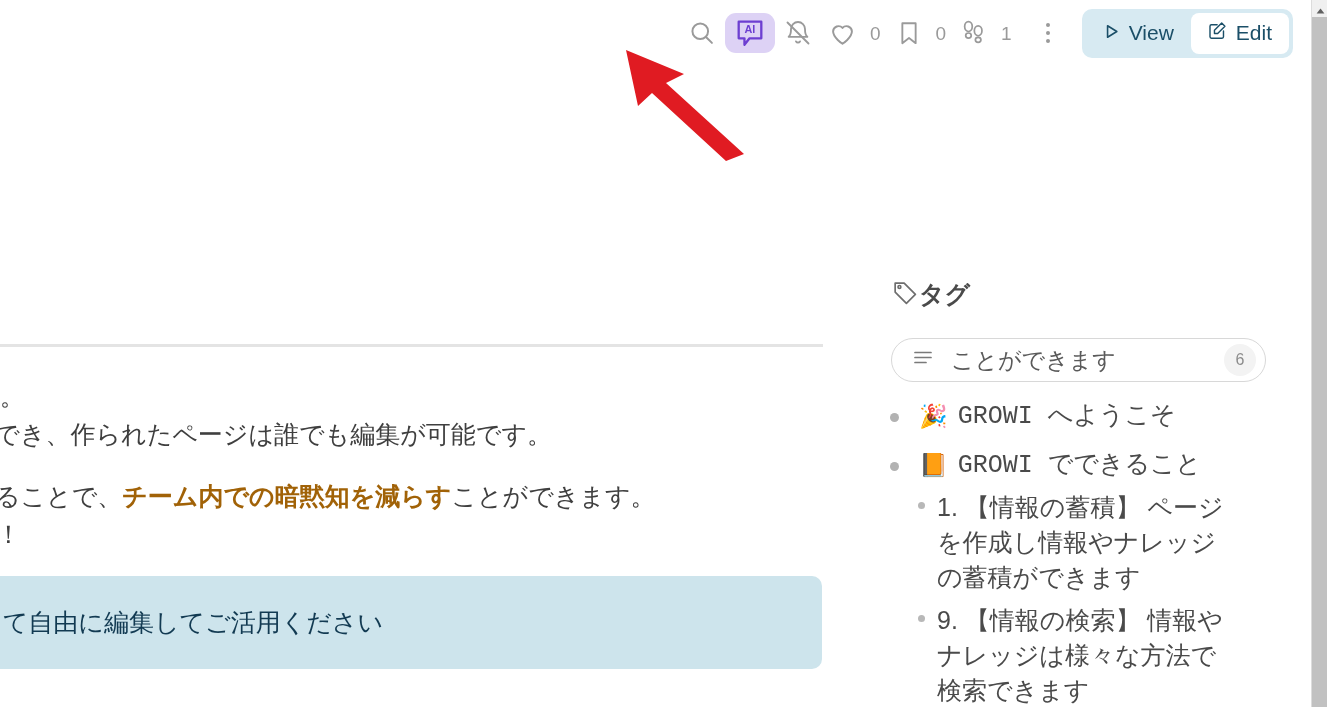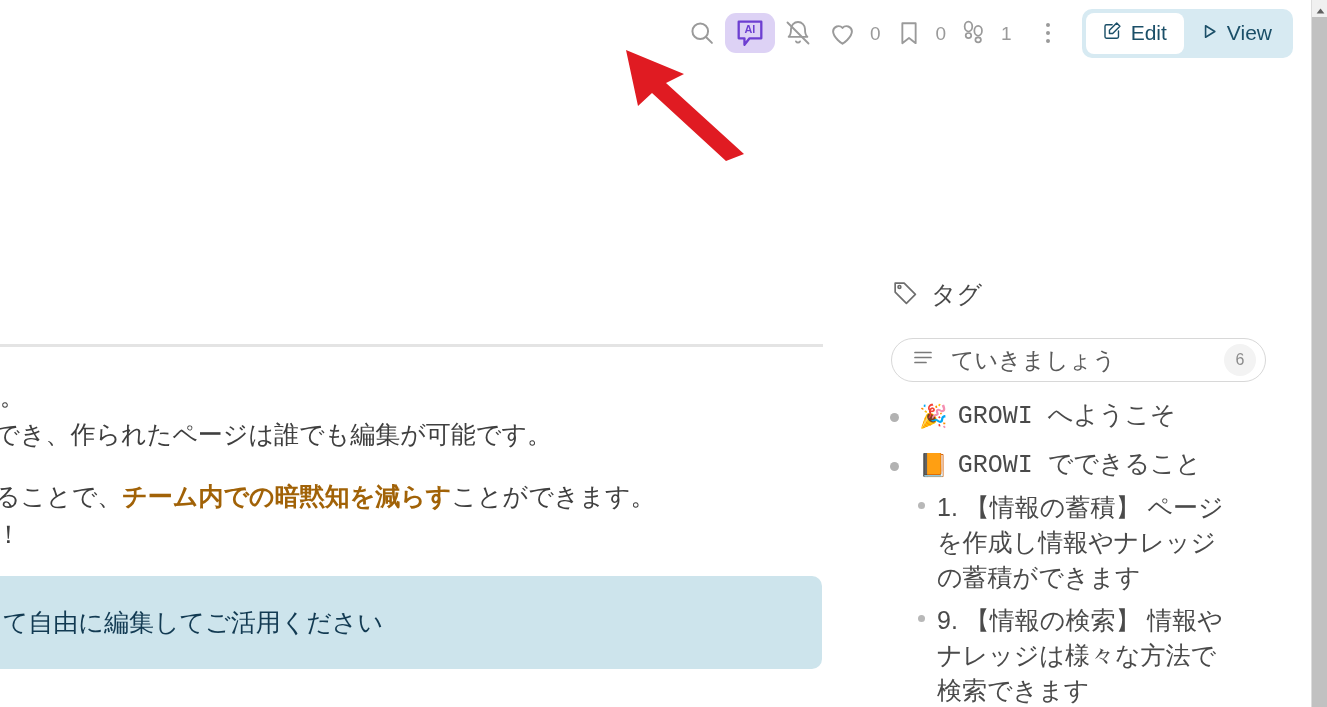--- a/index.html
+++ b/index.html
@@ -175,23 +175,23 @@
     top: 66px;
     width: 441px;
     height: 641px;
     overflow: hidden;
     background: #ffffff;
   }
 
   .tag-header {
     display: flex;
     align-items: center;
-    gap: 12px;
     margin-top: 212px;
     margin-left: 22px;
+    font-weight: bold;
   }
   .tag-header-label {
     font-size: 25px;
     color: #4a4a4a;
     font-family: "Liberation Sans", sans-serif;
   }
 
   .pill {
     margin: 27px 0 0 21px;
     width: 375px;
@@ -378,37 +378,37 @@
       <span class="count-num">1</span>
     </div>
 
     <div class="kebab">
       <i></i>
       <i></i>
       <i></i>
     </div>
 
     <div class="viewedit">
+      <div class="seg">
+        <span>
+          <svg width="17" height="17" viewBox="0 0 16 16" fill="none" stroke="#1b4f68" stroke-width="1.5" stroke-linejoin="round">
+            <path d="M4.3 2.6 13 8l-8.7 5.4z"></path>
+          </svg>
+        </span>
+        <span>View</span>
+      </div>
       <div class="seg active">
         <span>
           <svg width="19" height="19" viewBox="0 0 20 20" fill="none" stroke="#1b4f68" stroke-width="1.5" stroke-linecap="round" stroke-linejoin="round">
             <path d="M16.3 10.6v6.1a1.5 1.5 0 0 1-1.5 1.5H3.6a1.5 1.5 0 0 1-1.5-1.5V5.5A1.5 1.5 0 0 1 3.6 4h6"></path>
             <path d="M14.4 2.2l3.4 3.4-7.6 7.6H6.8V9.8z"></path>
           </svg>
         </span>
         <span>Edit</span>
       </div>
-      <div class="seg">
-        <span>
-          <svg width="17" height="17" viewBox="0 0 16 16" fill="none" stroke="#1b4f68" stroke-width="1.5" stroke-linejoin="round">
-            <path d="M4.3 2.6 13 8l-8.7 5.4z"></path>
-          </svg>
-        </span>
-        <span>View</span>
-      </div>
     </div>
   </div>
 
   <div class="content">
 
     <div class="divider"></div>
 
     <div class="body-text">
       <div class="body-line ln1">ッジベースツールです。</div>
       <div class="body-line ln2">ッジ情報を簡単に共有でき、作られたページは誰でも編集が可能です。</div>
@@ -436,21 +436,21 @@
     </div>
 
     <div class="pill">
       <span>
         <svg width="24" height="24" viewBox="0 0 24 24" fill="none" stroke="#7a7a7a" stroke-width="1.7" stroke-linecap="round">
           <line x1="4" y1="6.5" x2="20" y2="6.5"></line>
           <line x1="4" y1="11.5" x2="20" y2="11.5"></line>
           <line x1="4" y1="16.5" x2="15" y2="16.5"></line>
         </svg>
       </span>
-      <span class="pill-label">ていきましょう</span>
+      <span class="pill-label">ことができます</span>
       <span class="pill-count">6</span>
     </div>
 
     <ul class="plist">
 
       <li>
         <div class="pl-row">
           <span class="bullet"></span>
           <span class="pl-emoji">🎉</span>
           <span class="pl-text">GROWI へようこそ</span>

